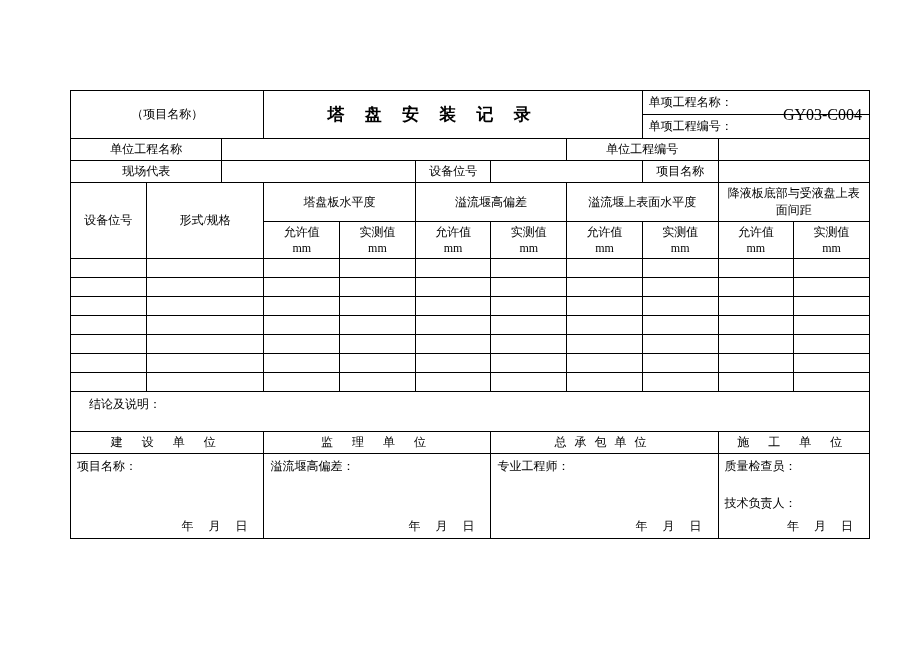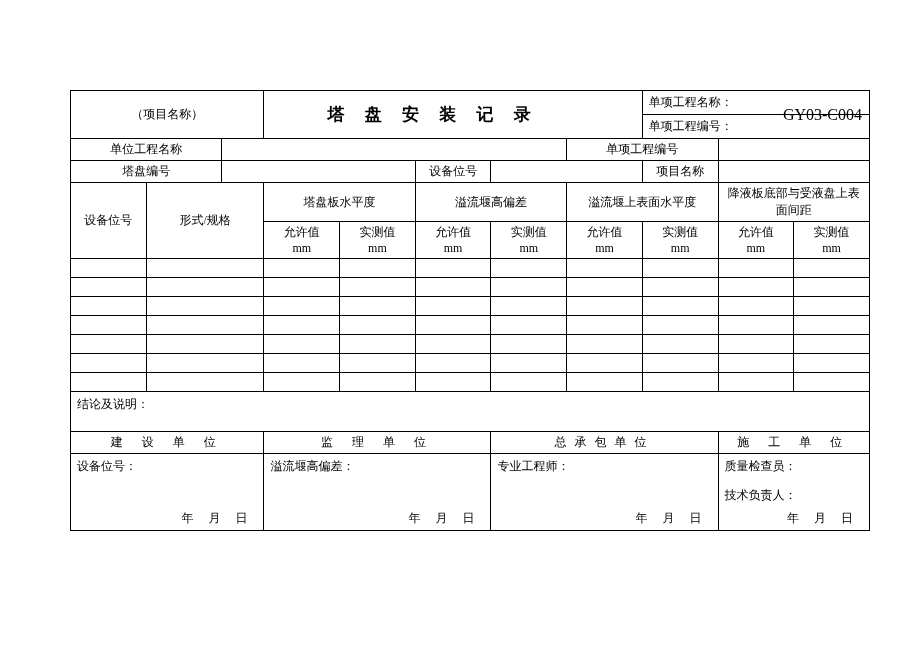--- a/index.html
+++ b/index.html
@@ -43,21 +43,21 @@
       height: 48px;
       padding:0 40px 0 0;
     }
     .proj-cell { height: 24px; text-align: left; padding-left: 6px; }
     .tall { height: 44px; }
     .data-row td { height: 19px; }
     .conclusion-cell {
       text-align: left;
       vertical-align: top;
       height: 40px;
-      padding: 4px 6px;
+      padding: 4px 18px;
     }
     .sig-header { letter-spacing: 8px; }
     .sig-body {
       text-align: left;
       vertical-align: top;
       padding: 4px 6px;
       height: 46px;
       position: relative;
     }
     .date-line {
@@ -96,26 +96,26 @@
       <td colspan="5" rowspan="2" class="title-cell">塔 盘 安 装 记 录</td>
       <td colspan="3" class="proj-cell">单项工程名称：</td>
     </tr>
     <tr>
       <td colspan="3" class="proj-cell">单项工程编号：</td>
     </tr>
 
     <tr>
       <td colspan="2">单位工程名称</td>
       <td colspan="5"></td>
-      <td colspan="2">单项工程编号</td>
+      <td colspan="2">单位工程编号</td>
       <td colspan="2"></td>
     </tr>
 
     <tr>
-      <td colspan="2" style="width:auto">塔盘编号</td>
+      <td colspan="2" style="width:auto">现场代表</td>
       <td colspan="3"></td>
       <td>设备位号</td>
       <td colspan="2"></td>
       <td>项目名称</td>
       <td colspan="2"></td>
     </tr>
 
     <tr>
       <td rowspan="2" class="tall">设备位号</td>
       <td rowspan="2" colspan="2" class="tall">形式/规格</td>
@@ -225,26 +225,26 @@
     </tr>
 
     <tr>
       <td colspan="3" class="sig-header">建 设 单 位</td>
       <td colspan="3" class="sig-header">监 理 单 位</td>
       <td colspan="3" class="sig-header">总承包单位</td>
       <td colspan="2" class="sig-header">施 工 单 位</td>
     </tr>
 
     <tr>
-      <td colspan="3" class="sig-body nb-bottom">设备位号：</td>
+      <td colspan="3" class="sig-body nb-bottom">项目名称：</td>
       <td colspan="3" class="sig-body nb-bottom">溢流堰高偏差：</td>
       <td colspan="3" class="sig-body nb-bottom">专业工程师：</td>
       <td colspan="2" class="sig-body nb-bottom">
         <div>质量检查员：</div>
-        <div style="margin-top:12px">技术负责人：</div>
+        <div style="margin-top:20px">技术负责人：</div>
       </td>
     </tr>
 
     <tr>
       <td colspan="3" class="date-line nb-top">年  月  日</td>
       <td colspan="3" class="date-line nb-top">年  月  日</td>
       <td colspan="3" class="date-line nb-top">年  月  日</td>
       <td colspan="2" class="date-line nb-top">年  月  日</td>
     </tr>
   </tbody>

